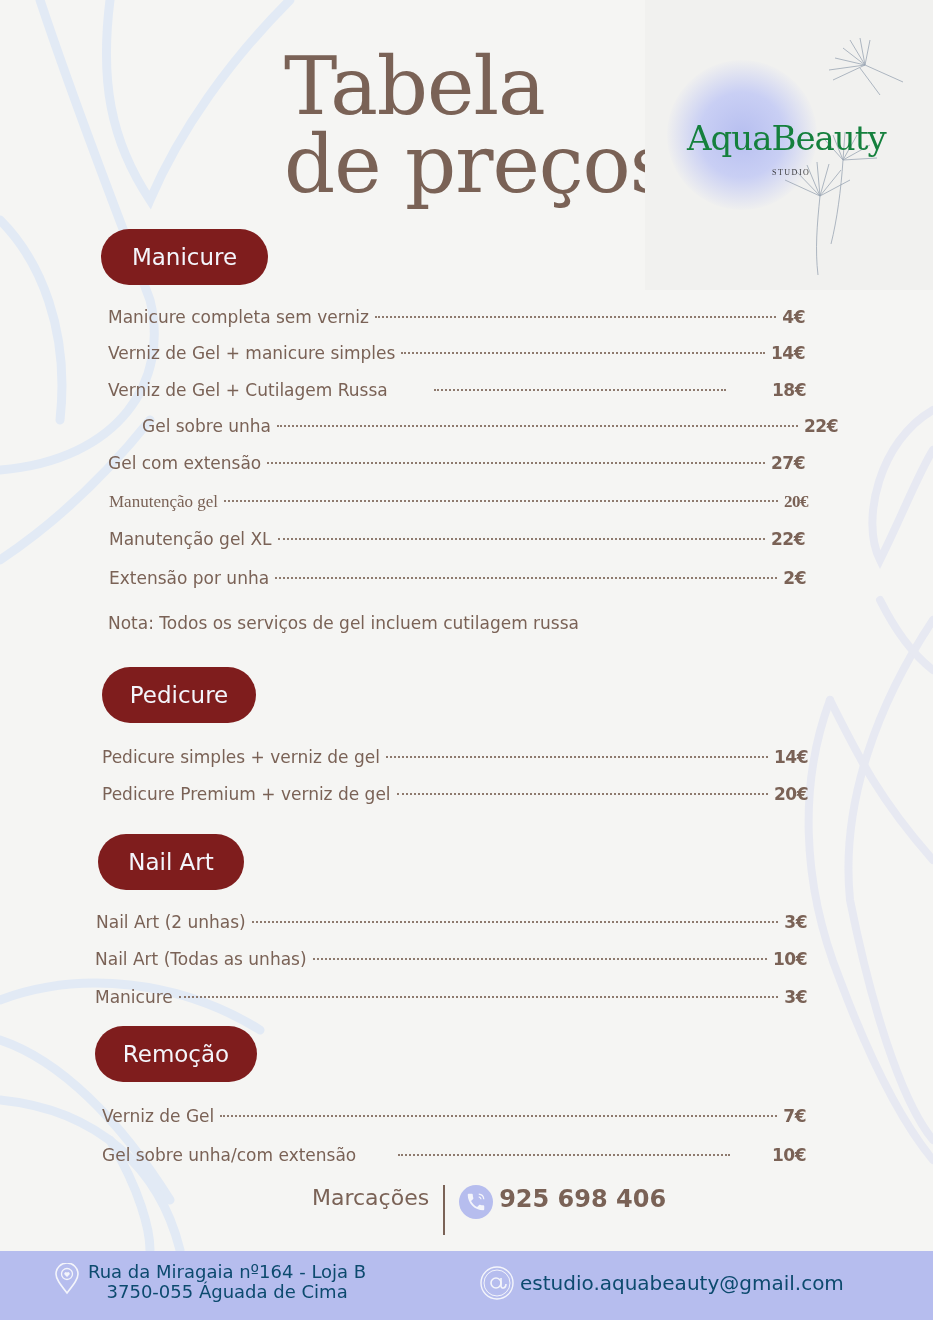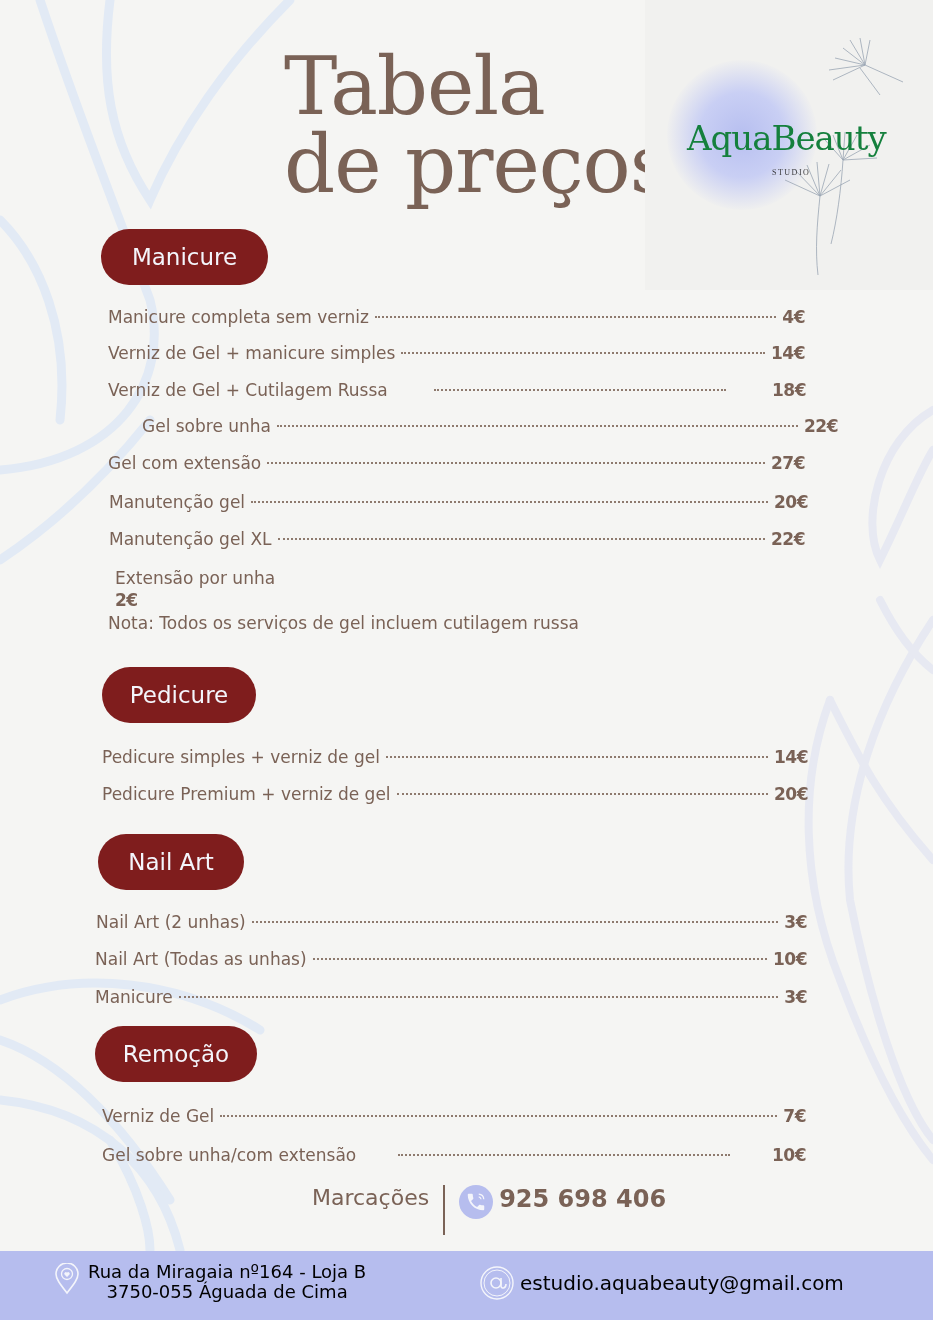--- a/index.html
+++ b/index.html
@@ -57,21 +57,21 @@
   .contact { position: absolute; left: 312px; top: 1185px; height: 52px; display: flex; }
   .contact .label { font-family: "DejaVu Sans", sans-serif; font-size: 22px; color: #7a6256; }
   .contact .divider { width: 2px; height: 50px; background: #7a6256; margin: 0 14px; }
   .contact .phone-icon {
     width: 34px; height: 34px; border-radius: 50%; background: #b6bdee; display: flex;
     align-items: center; justify-content: center; margin-right: 6px;
   }
   .contact .phone { font-family: "DejaVu Sans", sans-serif; font-weight: bold; font-size: 24px; color: #7a6256; }
   .footer {
     position: absolute; left: 0; top: 1251px; width: 933px; height: 69px; background: #b6bdee;
-    color: #000000; font-family: "DejaVu Sans", sans-serif;
+    color: #0c4a6e; font-family: "DejaVu Sans", sans-serif;
   }
   .footer .addr { position: absolute; left: 88px; top: 11px; font-size: 18px; line-height: 20px; text-align: center; }
   .footer .pin { position: absolute; left: 54px; top: 12px; }
   .footer .at { position: absolute; left: 478px; top: 13px; }
   .footer .email { position: absolute; left: 520px; top: 20px; font-size: 20px; }
 </style>
 </head>
 <body>
 
 <svg class="bg-deco" viewBox="0 0 933 1320">
@@ -136,31 +136,31 @@
 <div class="row" style="left:109px; top:416px; width:696px;margin-left:33px;">
   <span class="name">Gel sobre unha</span>
   <span class="dots"></span>
   <span class="price">22€</span>
 </div>
 <div class="row" style="left:108px; top:453px; width:697px;">
   <span class="name">Gel com extensão</span>
   <span class="dots"></span>
   <span class="price">27€</span>
 </div>
-<div class="row" style="left:109px; top:492px; width:699px;">
+<div class="row" style="left:109px; top:492px; width:699px;font-family:Liberation Serif, serif;">
   <span class="name">Manutenção gel</span>
   <span class="dots"></span>
   <span class="price">20€</span>
 </div>
 <div class="row" style="left:109px; top:529px; width:696px;">
   <span class="name">Manutenção gel XL</span>
   <span class="dots"></span>
   <span class="price">22€</span>
 </div>
-<div class="row" style="left:109px; top:568px; width:697px;flex-direction:column;">
+<div class="row" style="left:109px; top:568px; width:697px;">
   <span class="name">Extensão por unha</span>
   <span class="dots"></span>
   <span class="price">2€</span>
 </div>
 <div class="note">Nota: Todos os serviços de gel incluem cutilagem russa</div>
 
 <div class="pill" style="left:102px; top:667px; width:154px;">Pedicure</div>
 
 <div class="row" style="left:102px; top:747px; width:706px;">
   <span class="name">Pedicure simples + verniz de gel</span>

